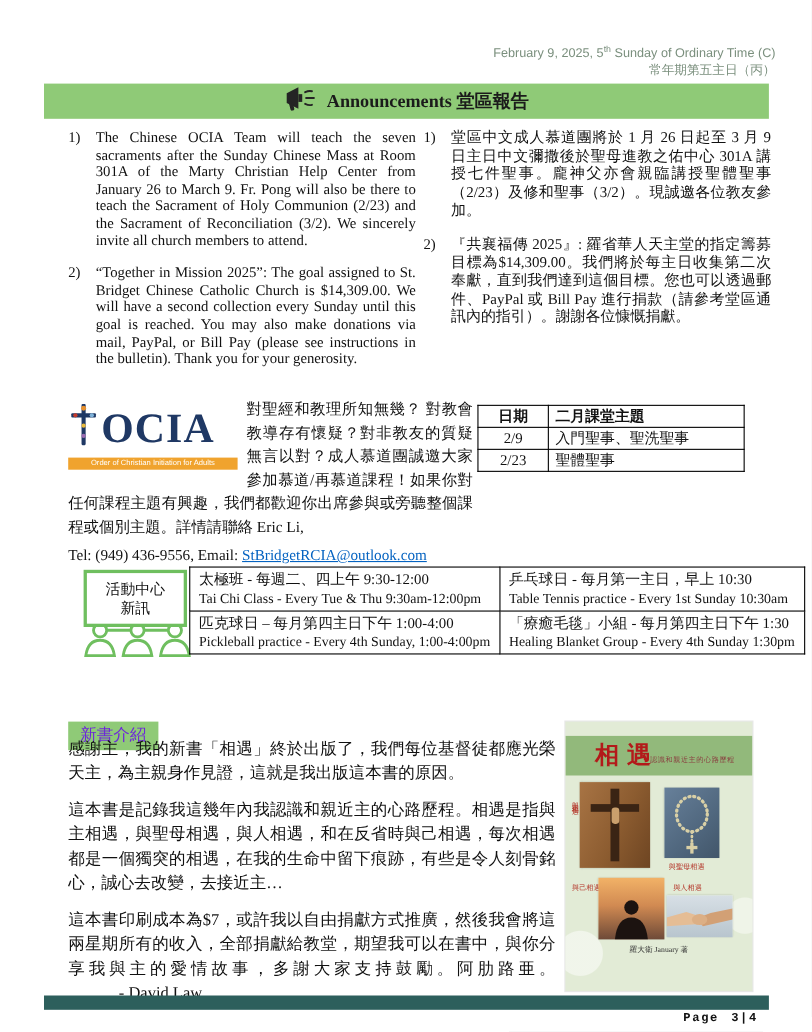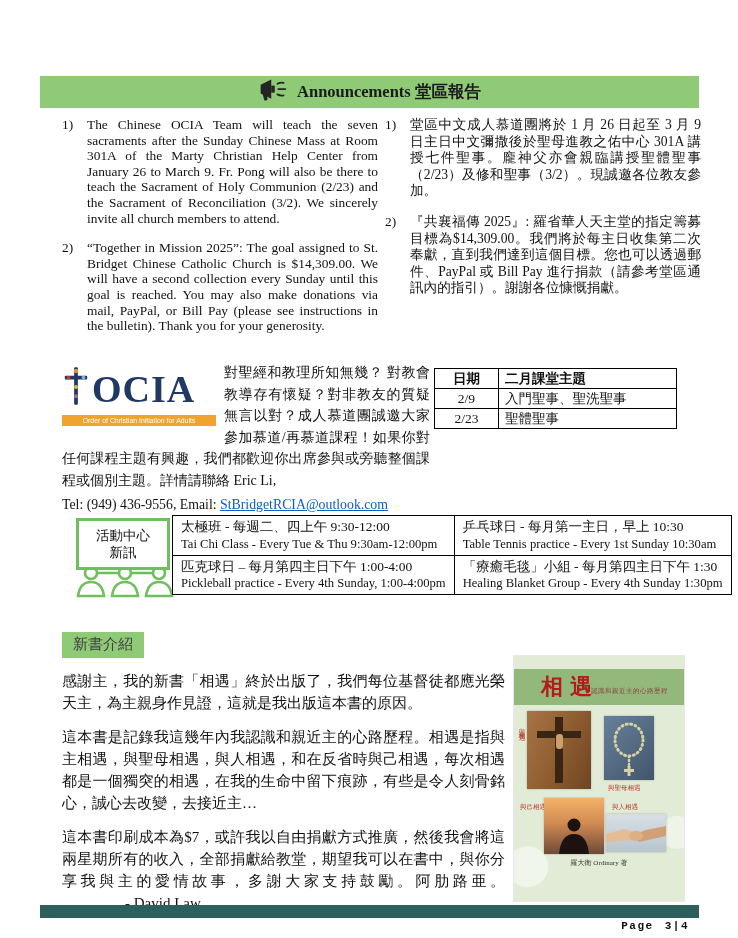--- a/index.html
+++ b/index.html
@@ -57,26 +57,26 @@
     display:flex; flex-direction:column; align-items:center; justify-content:center;
     font-size:13.5px; line-height:17px;
   }
   .audience { position:absolute; left:3px; top:52px; }
   .act-table { position:absolute; left:100px; top:3px; width:514px; border-collapse:collapse; }
   .act-table td { border:1.2px solid #000; width:50%; padding:2px 8px 3px; vertical-align:top; }
   .act-zh { font-size:13.5px; line-height:17.5px; white-space:nowrap; }
   .act-en { font-size:12.6px; line-height:16px; white-space:nowrap; }
   
   .book-label {
-    position:absolute; left:62px; top:632px; background:#8fca77;
-    font-size:15px; padding:3px 11px 4px; color:#404040;
+    position:absolute; left:62px; top:656px; background:#8fca77;
+    font-size:15px; padding:3px 11px 4px; color:#6d28d9;
   }
   .book-text { position:absolute; left:62px; top:670px; width:443px; font-size:15px; line-height:22px; text-align:justify; }
   .book-text p { margin:0 0 12px; }
-  .signature { display:inline-block; margin-left:63px; }
+  .signature { display:inline-block; margin-left:46px; }
   
   .cover {
     position:absolute; left:514px; top:656px; width:170px; height:245px; overflow:hidden;
     background:
       radial-gradient(circle at 88% 12%, rgba(255,255,255,.55) 0 14px, rgba(255,255,255,0) 15px),
       radial-gradient(circle at 8% 86%, rgba(255,255,255,.5) 0 20px, rgba(255,255,255,0) 21px),
       radial-gradient(circle at 96% 72%, rgba(255,255,255,.45) 0 16px, rgba(255,255,255,0) 17px),
       #e2ebd6;
     box-shadow:0 0 0 1px #e8e8e8;
   }
@@ -103,20 +103,24 @@
     position:absolute; right:49px; top:920px;
     font-family:Liberation Mono, monospace;
     font-size:11px; font-weight:bold; letter-spacing:1.5px; word-spacing:3px; color:#111;
   }
 </style>
 </head>
 <body>
 
 <div class="page">
 
+  <div class="date-block">
+    <div><span>February 9, 2025, 5</span><sup>th</sup><span> Sunday of Ordinary Time (C)</span></div>
+    <div>常年期第五主日（丙）</div>
+  </div>
 
   <div class="banner">
     <span>
       <svg width="30" height="24" viewBox="0 0 34 26">
         <polygon points="3,7 15,1 15,23 3,17" fill="#242424"></polygon>
         <rect x="15" y="8" width="4" height="8" fill="#242424"></rect>
         <rect x="6" y="16" width="4" height="9" rx="1.5" fill="#242424" transform="rotate(-14 8 20)"></rect>
         <path d="M22 6 Q26 4 29 5" stroke="#242424" stroke-width="2" fill="none" stroke-linecap="round"></path>
         <path d="M23 12 L31 12" stroke="#242424" stroke-width="2" fill="none" stroke-linecap="round"></path>
         <path d="M22 18 Q26 20 29 19" stroke="#242424" stroke-width="2" fill="none" stroke-linecap="round"></path>
@@ -275,19 +279,19 @@
 
     <div class="cap cap-people">與人相遇</div>
     <div class="photo ph-handshake">
       <svg width="60" height="38" viewBox="0 0 60 38">
         <polygon points="0,20 18,15 30,19 30,26 0,28" fill="#e5bd95"></polygon>
         <polygon points="60,12 40,16 27,21 33,28 60,22" fill="#d2a075"></polygon>
         <ellipse cx="30" cy="22" rx="7" ry="5" fill="#dcaf85"></ellipse>
       </svg>
     </div>
 
-    <div class="cover-author">羅大衛 Ordinary 著</div>
+    <div class="cover-author">羅大衛 January 著</div>
   </div>
 
   <div class="footer-bar"></div>
   <div class="page-label">Page 3|4</div>
 
 </div>
 
 </body></html>

